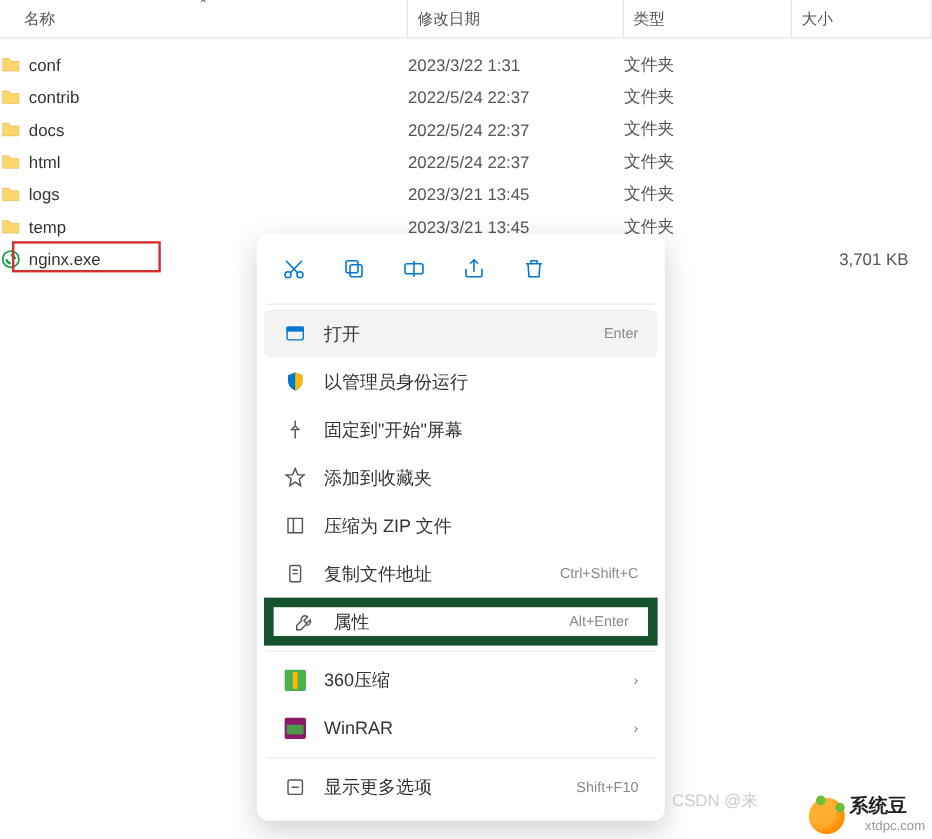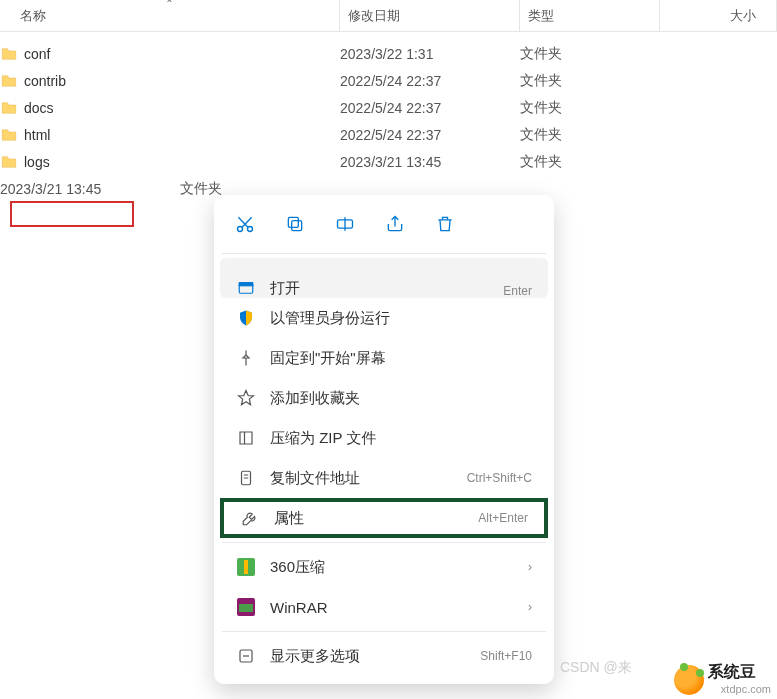--- a/index.html
+++ b/index.html
@@ -21,21 +21,21 @@
       display: flex;
       border-bottom: 1px solid #e5e5e5;
       height: 32px;
       align-items: center;
       font-size: 13px;
       color: #555;
     }
     .col-name { width: 340px; padding-left: 20px; position: relative; }
     .col-date { width: 180px; }
     .col-type { width: 140px; }
-    .col-size { flex: 1; text-align: right; padding-right: 20px; justify-content: flex-end; }
+    .col-size { flex: 1; text-align: right; padding-right: 20px; }
     .header .col { border-right: 1px solid #e5e5e5; height: 100%; display: flex; align-items: center; padding-left: 8px; }
     .header .col-name { padding-left: 20px; }
     .sort-indicator { position: absolute; left: 50%; top: -2px; transform: translateX(-50%); font-size: 10px; color: #666; }
     .file-list { padding-top: 8px; }
     .file-row {
       display: flex;
       align-items: center;
       height: 27px;
       font-size: 14px;
     }
@@ -73,26 +73,26 @@
     .menu-item {
       display: flex;
       align-items: center;
       height: 40px;
       padding: 0 16px;
       gap: 14px;
       margin: 0 6px;
       border-radius: 6px;
       cursor: default;
     }
-    .menu-item.highlighted { background: #f3f3f3; align-items: flex-end; }
+    .menu-item.highlighted { background: #f3f3f3; }
     .menu-icon { width: 20px; height: 20px; display: flex; align-items: center; justify-content: center; color: #555; flex-shrink: 0;}
     .menu-label { flex: 1; font-size: 15px; }
     .menu-shortcut { font-size: 12px; color: #888; }
     .menu-arrow { font-size: 12px; color: #888; }
-    .menu-item.red-box { border: 4px solid #14532d; border-radius: 0; margin: 0 6px; }
+    .menu-item.red-box { border: 8px solid #14532d; border-radius: 0; margin: 0 6px; }
     .watermark-left {
       position: absolute;
       bottom: 22px;
       left: 560px;
       color: #ccc;
       font-size: 14px;
     }
     .watermark-right {
       position: absolute;
       bottom: 4px;
@@ -182,23 +182,42 @@
         <span class="folder-icon"><svg width="18" height="18" viewBox="0 0 24 24">
             <path d="M3 5h7l2 3h9v11H3z" fill="#ffd66e" stroke="#e0a030" stroke-width="0.5"></path>
           </svg></span>
         <span>logs</span>
       </div>
       <div class="file-date-cell">2023/3/21 13:45</div>
       <div class="file-type-cell">文件夹</div>
       <div class="file-size-cell"></div>
     </div>
     <div class="file-row">
+      <div class="file-name-cell">
+        <span class="folder-icon"><svg width="18" height="18" viewBox="0 0 24 24">
+            <path d="M3 5h7l2 3h9v11H3z" fill="#ffd66e" stroke="#e0a030" stroke-width="0.5"></path>
+          </svg></span>
+        <span>temp</span>
+      </div>
       <div class="file-date-cell">2023/3/21 13:45</div>
       <div class="file-type-cell">文件夹</div>
       <div class="file-size-cell"></div>
+    </div>
+    <div class="file-row">
+      <div class="file-name-cell">
+        <span class="exe-icon"><svg width="18" height="18" viewBox="0 0 24 24">
+            <circle cx="12" cy="12" r="9" fill="#fff" stroke="#1a9e4b" stroke-width="2"></circle>
+            <path d="M12 6a6 6 0 016 6h-3a3 3 0 00-3-3V6z" fill="#1a9e4b"></path>
+            <path d="M6 12a6 6 0 006 6v-3a3 3 0 01-3-3H6z" fill="#1a9e4b"></path>
+          </svg></span>
+        <span>nginx.exe</span>
+      </div>
+      <div class="file-date-cell"></div>
+      <div class="file-type-cell">程序</div>
+      <div class="file-size-cell">3,701 KB</div>
     </div>
   </div>
 
 <div class="highlight-box" style="left:10px; top:201px; width:124px; height:26px;"></div>
 
 <div class="context-menu">
   <div class="menu-toolbar">
     <div class="tb-icon">
       <svg width="20" height="20" viewBox="0 0 24 24" fill="none" stroke="#0078d4" stroke-width="1.6">
           <circle cx="6" cy="18" r="3"></circle>

